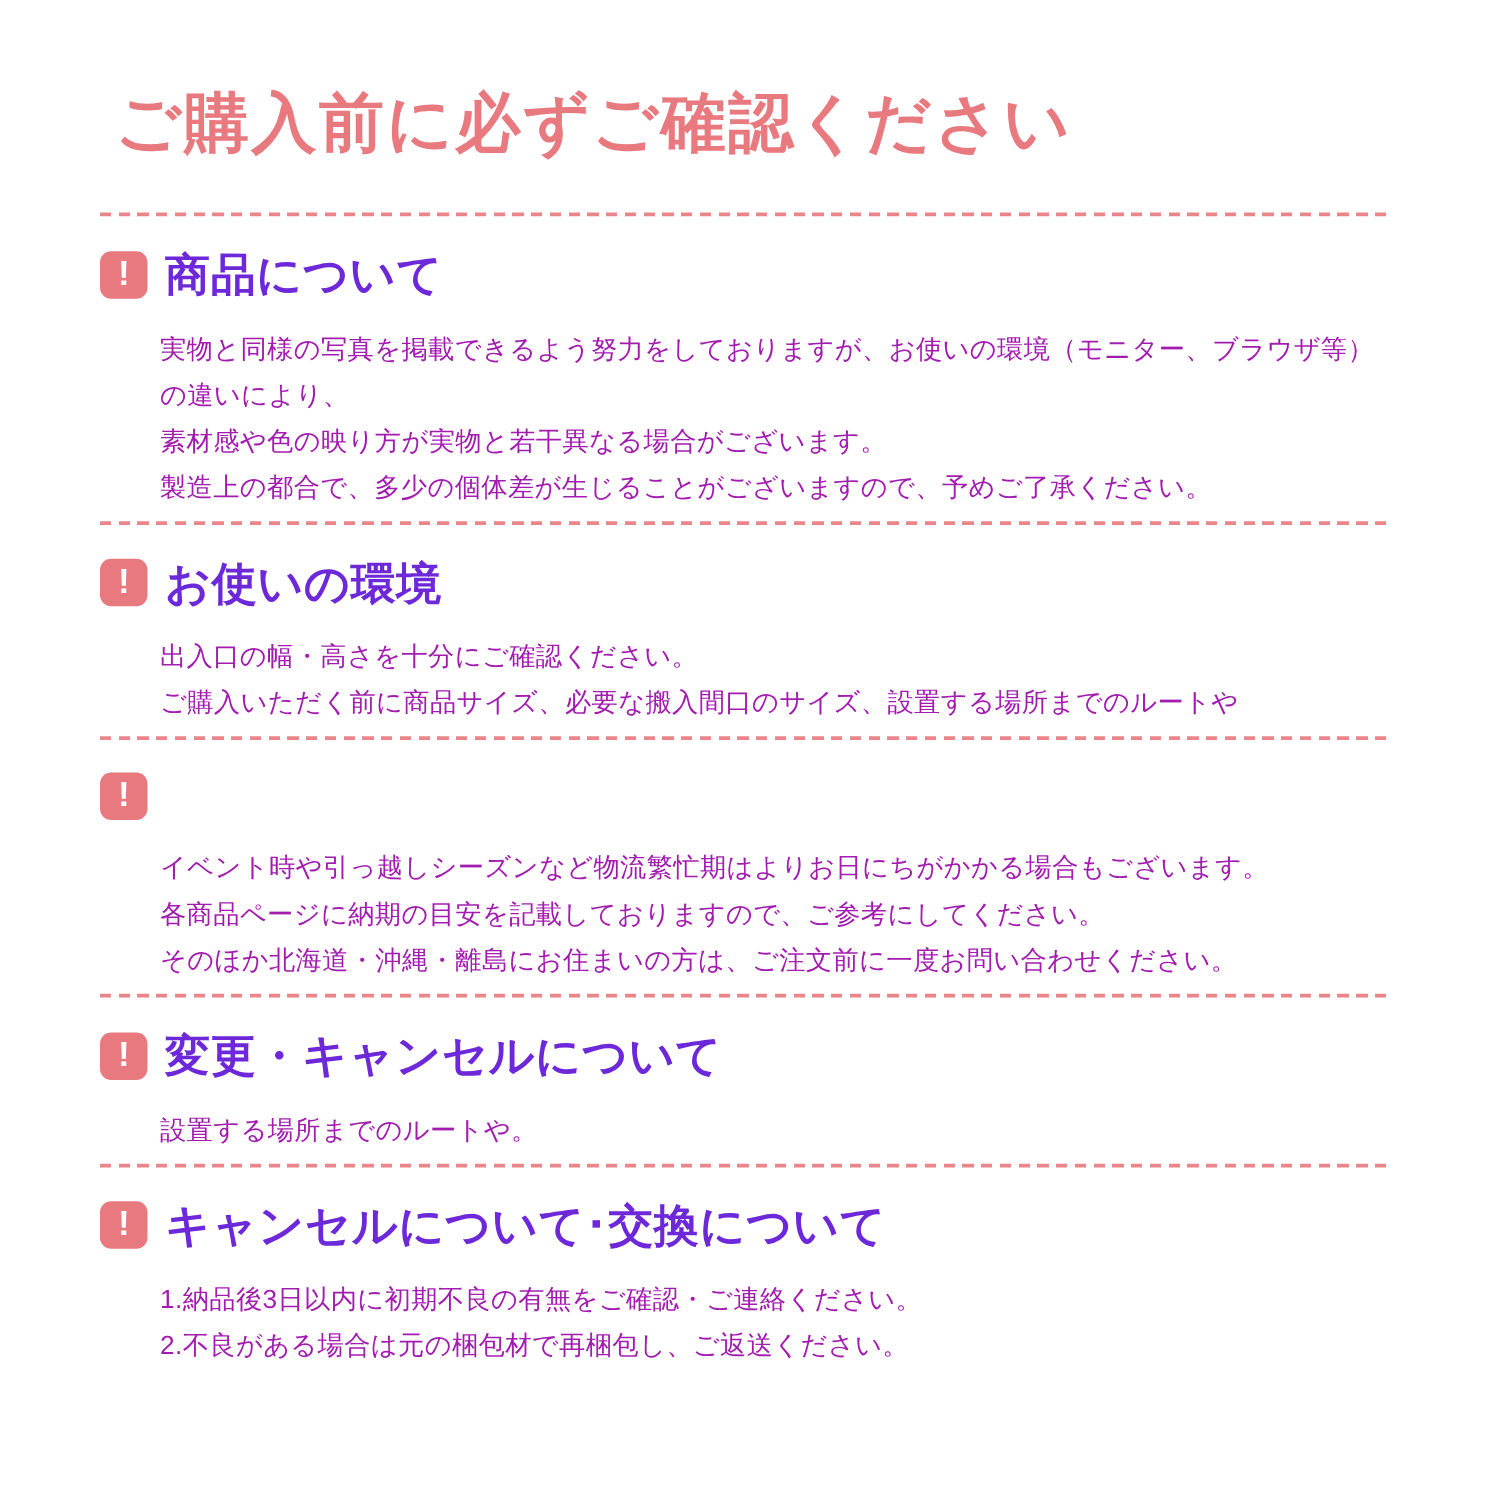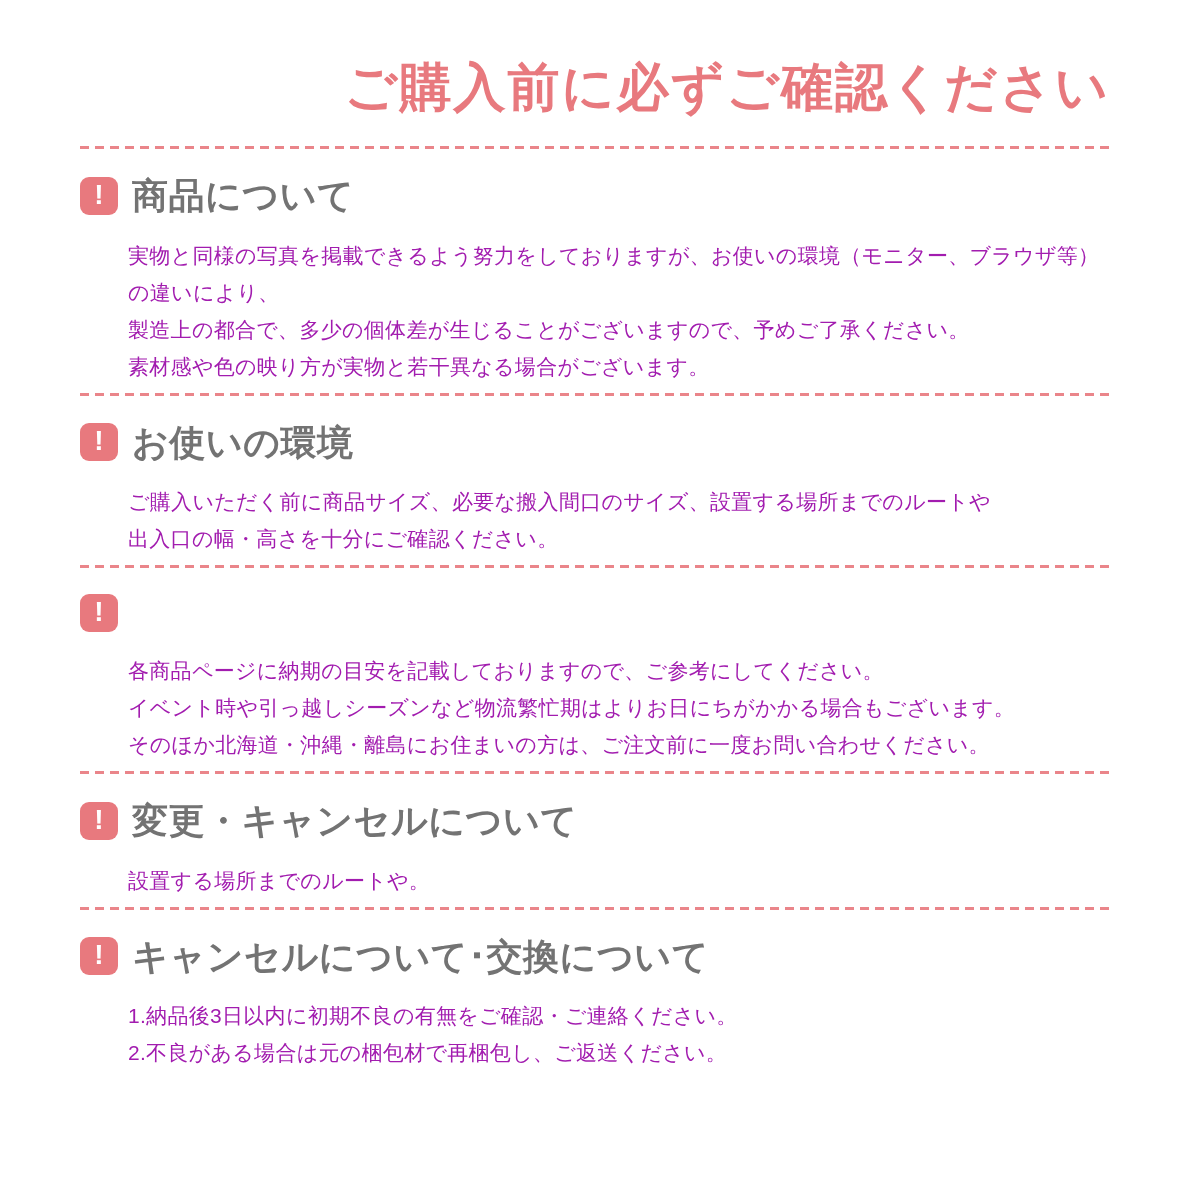--- a/index.html
+++ b/index.html
@@ -12,24 +12,24 @@
     width: 1200px;
     height: 1200px;
     overflow: hidden;
     color: #222;
   }
   .page {
     width: 1030px;
     margin-left: 80px;
   }
   .title {
-    margin: 0;
+    margin: 12px;
     padding-top: 56px;
     padding-bottom: 28px;
-    text-align: right;
+    text-align: left;
     font-size: 52px;
     line-height: 1.2;
     font-weight: bold;
     letter-spacing: 2px;
     color: #e8797e;
   }
   .divider {
     height: 3px;
     background: repeating-linear-gradient(90deg, #ea858a 0 9px, transparent 9px 15px);
   }
@@ -55,21 +55,21 @@
     font-weight: bold;
     line-height: 1;
     padding-bottom: 2px;
     box-sizing: border-box;
   }
   h2.section-heading {
     margin: 0;
     font-size: 36px;
     line-height: 1.15;
     font-weight: bold;
-    color: #737373;
+    color: #6d28d9;
     letter-spacing: 0.5px;
   }
   .section-body {
     margin: 20px 0 0 48px;
   }
   .section-body p {
     margin: 0;
     font-size: 21px;
     line-height: 37px;
     color: #a21caf;
@@ -86,47 +86,47 @@
 
   <div class="divider"></div>
 
   <section>
     <div class="heading-row">
       <span class="excl-icon">!</span>
       <h2 class="section-heading">商品について</h2>
     </div>
     <div class="section-body">
       <p>実物と同様の写真を掲載できるよう努力をしておりますが、お使いの環境（モニター、ブラウザ等）の違いにより、</p>
+      <p>素材感や色の映り方が実物と若干異なる場合がございます。</p>
       <p>製造上の都合で、多少の個体差が生じることがございますので、予めご了承ください。</p>
-      <p>素材感や色の映り方が実物と若干異なる場合がございます。</p>
     </div>
   </section>
 
   <div class="divider"></div>
 
   <section>
     <div class="heading-row">
       <span class="excl-icon">!</span>
       <h2 class="section-heading">お使いの環境</h2>
     </div>
     <div class="section-body">
+      <p>出入口の幅・高さを十分にご確認ください。</p>
       <p>ご購入いただく前に商品サイズ、必要な搬入間口のサイズ、設置する場所までのルートや</p>
-      <p>出入口の幅・高さを十分にご確認ください。</p>
     </div>
   </section>
 
   <div class="divider"></div>
 
   <section>
     <div class="heading-row">
       <span class="excl-icon">!</span>
     </div>
     <div class="section-body">
+      <p>イベント時や引っ越しシーズンなど物流繁忙期はよりお日にちがかかる場合もございます。</p>
       <p>各商品ページに納期の目安を記載しておりますので、ご参考にしてください。</p>
-      <p>イベント時や引っ越しシーズンなど物流繁忙期はよりお日にちがかかる場合もございます。</p>
       <p>そのほか北海道・沖縄・離島にお住まいの方は、ご注文前に一度お問い合わせください。</p>
     </div>
   </section>
 
   <div class="divider"></div>
 
   <section>
     <div class="heading-row">
       <span class="excl-icon">!</span>
       <h2 class="section-heading">変更・キャンセルについて</h2>

